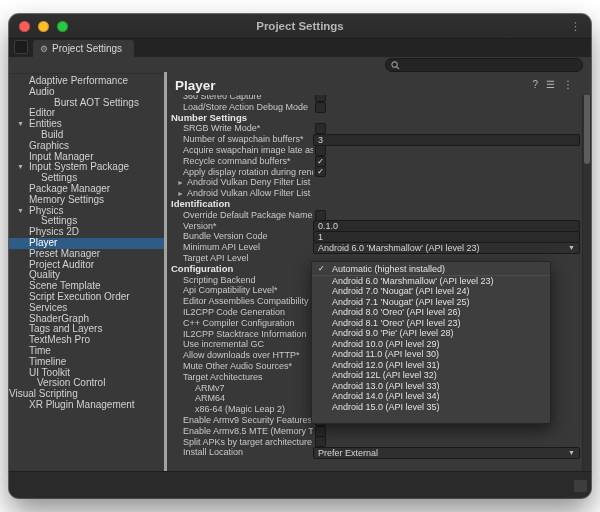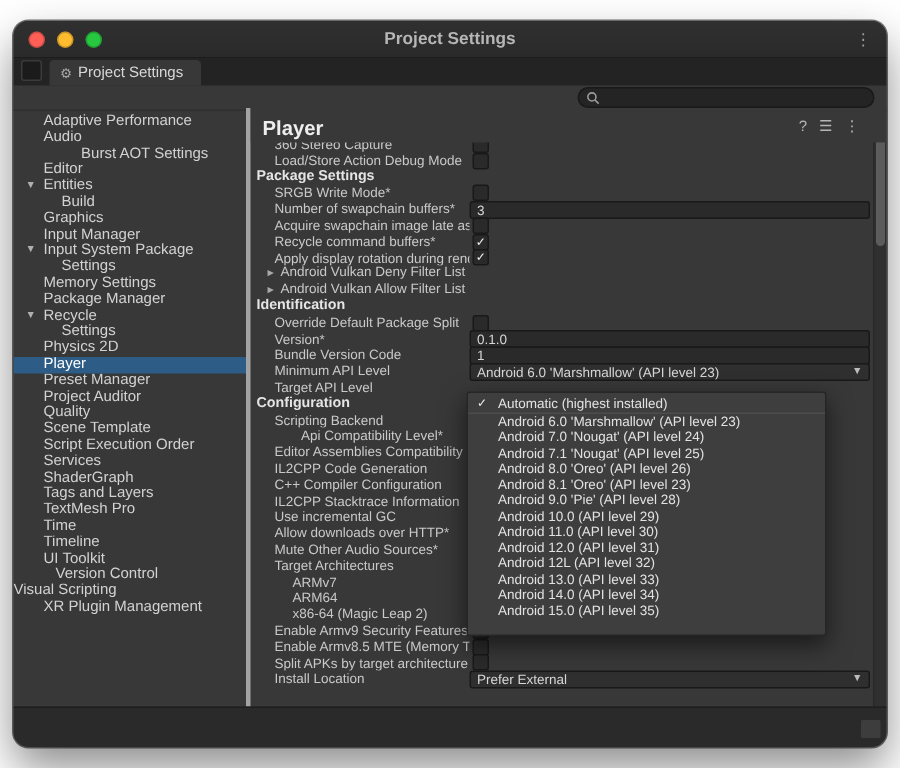--- a/index.html
+++ b/index.html
@@ -109,23 +109,23 @@
           <div class="side-item" style="padding-left: 20px;"><span>Adaptive Performance</span></div>
           <div class="side-item" style="padding-left: 20px;"><span>Audio</span></div>
           <div class="side-item" style="padding-left: 20px; text-align: center;"><span>Burst AOT Settings</span></div>
           <div class="side-item" style="padding-left: 20px;"><span>Editor</span></div>
           <div class="side-item" style="padding-left: 20px;"><span class="arrow">▼</span><span>Entities</span></div>
           <div class="side-item" style="padding-left: 32px;"><span>Build</span></div>
           <div class="side-item" style="padding-left: 20px;"><span>Graphics</span></div>
           <div class="side-item" style="padding-left: 20px;"><span>Input Manager</span></div>
           <div class="side-item" style="padding-left: 20px;"><span class="arrow">▼</span><span>Input System Package</span></div>
           <div class="side-item" style="padding-left: 32px;"><span>Settings</span></div>
+          <div class="side-item" style="padding-left: 20px;"><span>Package Manager</span></div>
           <div class="side-item" style="padding-left: 20px;"><span>Memory Settings</span></div>
-          <div class="side-item" style="padding-left: 20px;"><span>Package Manager</span></div>
-          <div class="side-item" style="padding-left: 20px;"><span class="arrow">▼</span><span>Recycle</span></div>
+          <div class="side-item" style="padding-left: 20px;"><span class="arrow">▼</span><span>Physics</span></div>
           <div class="side-item" style="padding-left: 32px;"><span>Settings</span></div>
           <div class="side-item" style="padding-left: 20px;"><span>Physics 2D</span></div>
           <div class="side-item sel" style="padding-left: 20px;"><span>Player</span></div>
           <div class="side-item" style="padding-left: 20px;"><span>Preset Manager</span></div>
           <div class="side-item" style="padding-left: 20px;"><span>Project Auditor</span></div>
           <div class="side-item" style="padding-left: 20px;"><span>Quality</span></div>
           <div class="side-item" style="padding-left: 20px;"><span>Scene Template</span></div>
           <div class="side-item" style="padding-left: 20px;"><span>Script Execution Order</span></div>
           <div class="side-item" style="padding-left: 20px;"><span>Services</span></div>
           <div class="side-item" style="padding-left: 20px;"><span>ShaderGraph</span></div>
@@ -155,21 +155,21 @@
               <span class="cbox"></span>
             </div>
           </div>
           <div class="srow toggle">
             <span class="rlabel" style="padding-left: 16px;"><span>Load/Store Action Debug Mode</span></span>
             <div class="rvalue">
               <span class="cbox"></span>
             </div>
           </div>
           <div class="srow header">
-            <span class="rlabel" style="padding-left: 4px;"><span>Package Settings</span></span>
+            <span class="rlabel" style="padding-left: 4px;"><span>Number Settings</span></span>
             <div class="rvalue"></div>
           </div>
           <div class="srow toggle">
             <span class="rlabel" style="padding-left: 16px;"><span>SRGB Write Mode*</span></span>
             <div class="rvalue">
               <span class="cbox"></span>
             </div>
           </div>
           <div class="srow text">
             <span class="rlabel" style="padding-left: 16px;"><span>Number of swapchain buffers*</span></span>
@@ -203,21 +203,21 @@
           </div>
           <div class="srow foldout">
             <span class="rlabel" style="padding-left: 10px;"><span class="tri">►</span><span>Android Vulkan Allow Filter List</span></span>
             <div class="rvalue"></div>
           </div>
           <div class="srow header">
             <span class="rlabel" style="padding-left: 4px;"><span>Identification</span></span>
             <div class="rvalue"></div>
           </div>
           <div class="srow toggle">
-            <span class="rlabel" style="padding-left: 16px;"><span>Override Default Package Split</span></span>
+            <span class="rlabel" style="padding-left: 16px;"><span>Override Default Package Name</span></span>
             <div class="rvalue">
               <span class="cbox"></span>
             </div>
           </div>
           <div class="srow text">
             <span class="rlabel" style="padding-left: 16px;"><span>Version*</span></span>
             <div class="rvalue">
               <div class="field">
                 <span>0.1.0</span>
               </div>
@@ -246,21 +246,21 @@
           </div>
           <div class="srow header">
             <span class="rlabel" style="padding-left: 4px;"><span>Configuration</span></span>
             <div class="rvalue"></div>
           </div>
           <div class="srow label">
             <span class="rlabel" style="padding-left: 16px;"><span>Scripting Backend</span></span>
             <div class="rvalue"></div>
           </div>
           <div class="srow label">
-            <span class="rlabel" style="padding-left: 16px; text-align: center;"><span>Api Compatibility Level*</span></span>
+            <span class="rlabel" style="padding-left: 16px;"><span>Api Compatibility Level*</span></span>
             <div class="rvalue"></div>
           </div>
           <div class="srow label">
             <span class="rlabel" style="padding-left: 16px;"><span>Editor Assemblies Compatibility Level*</span></span>
             <div class="rvalue"></div>
           </div>
           <div class="srow label">
             <span class="rlabel" style="padding-left: 16px;"><span>IL2CPP Code Generation</span></span>
             <div class="rvalue"></div>
           </div>

